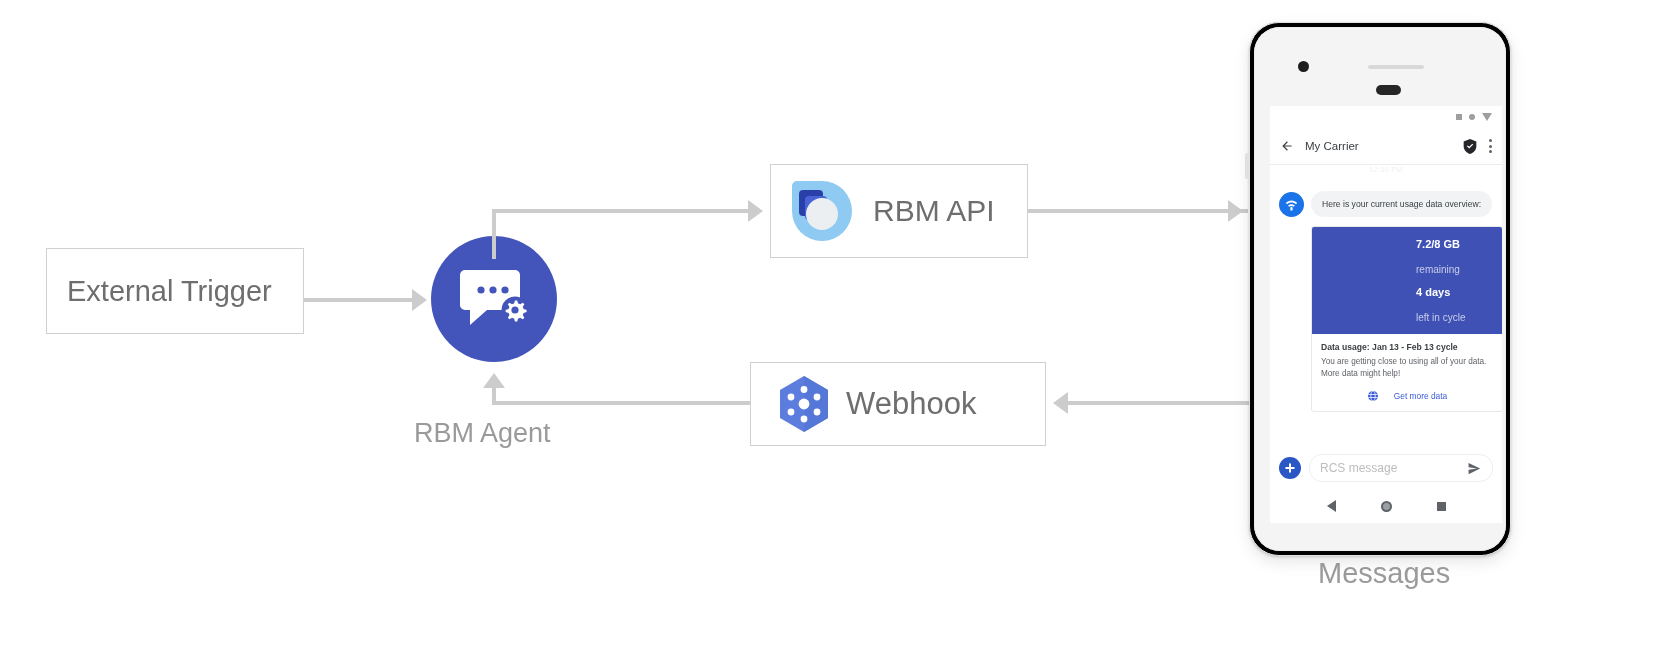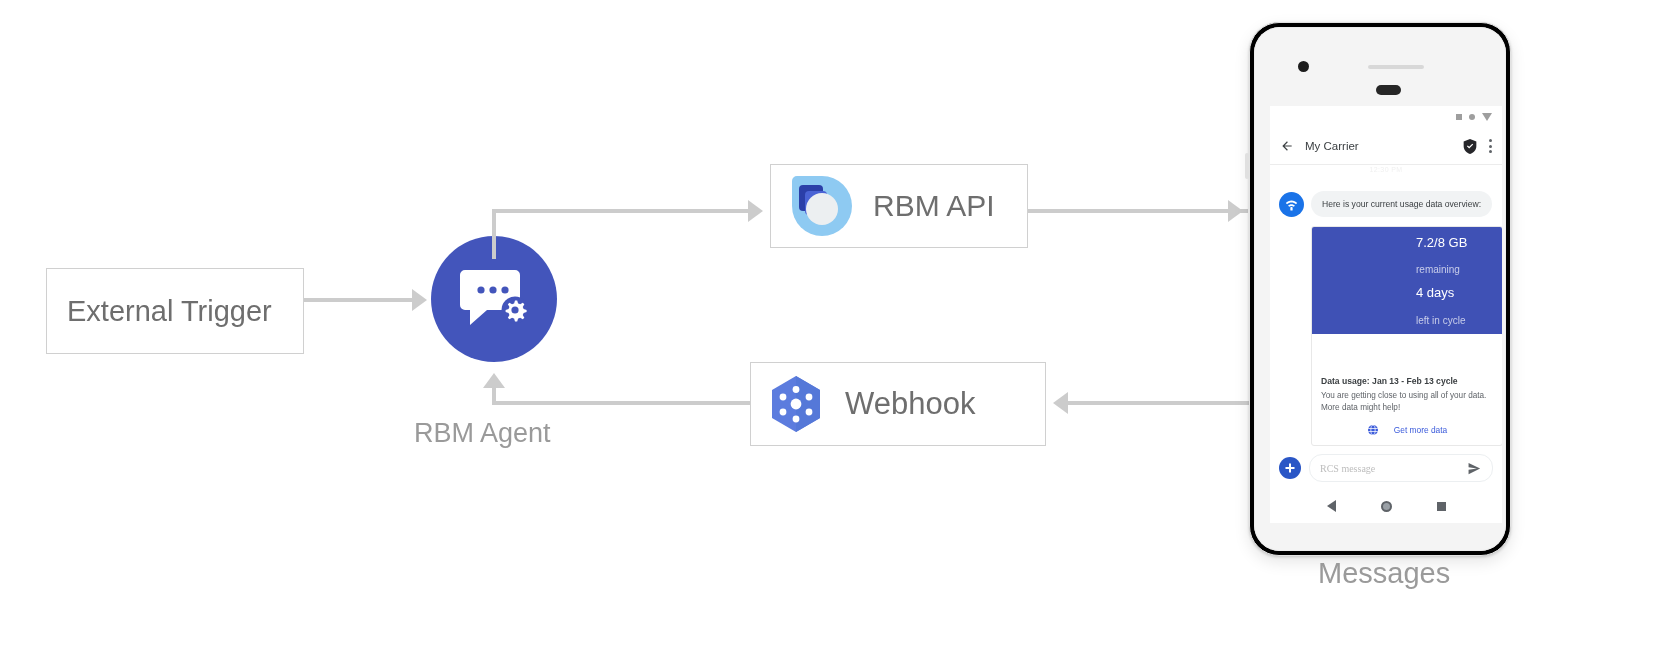--- a/index.html
+++ b/index.html
@@ -113,23 +113,23 @@
   #gauge-pct{
     position:absolute;inset:0;display:flex;align-items:center;
     justify-content:center;color:#ffffff;
   }
   #gauge-num{font-size:25px;font-weight:300;letter-spacing:-.5px;}
   #gauge-sym{font-size:11px;font-weight:300;margin-left:1px;margin-top:7px;}
   #hero-right{
     position:absolute;left:104px;top:0;bottom:0;right:8px;
     display:flex;flex-direction:column;justify-content:center;gap:11px;color:#fff;
   }
-  .hero-stat-main{font-size:13px;font-weight:400;line-height:1.1;}
+  .hero-stat-main{font-size:11px;font-weight:700;line-height:1.1;}
   .hero-stat-sub{font-size:10px;color:#c8cdea;margin-top:14px;}
-  #card-body{padding:8px 9px 9px 9px;margin-top:34px;}
+  #card-body{padding:8px 9px 9px 9px;}
   #card-title{font-size:8.6px;font-weight:700;color:#3c4043;margin-bottom:4px;}
   #card-desc{font-size:8.2px;line-height:1.45;color:#5f6368;}
   #card-action{
     margin-top:10px;display:flex;align-items:center;justify-content:center;gap:15px;
   }
   #card-action-label{font-size:8.4px;color:#3b5bdb;font-weight:500;}
 
   
   #composer{
     position:absolute;left:0;right:0;bottom:34px;height:42px;
@@ -141,39 +141,39 @@
   }
   #plus-fab:before,#plus-fab:after{
     content:"";position:absolute;background:#fff;left:50%;top:50%;
   }
   #plus-fab:before{width:9px;height:2px;transform:translate(-50%,-50%);}
   #plus-fab:after{width:2px;height:9px;transform:translate(-50%,-50%);}
   #input-pill{
     flex:1;height:26px;border:1px solid #eceff1;border-radius:13px;
     display:flex;align-items:center;padding:0 10px;background:#fff;
   }
-  #input-placeholder{font-size:10px;color:#bdbdbd;flex:1;font-family:Liberation Serif, serif;}
+  #input-placeholder{font-size:12px;color:#bdbdbd;flex:1;}
 
   
   #navbar{
     position:absolute;left:0;right:0;bottom:0;height:34px;background:#fff;
     display:flex;align-items:center;justify-content:space-around;padding:0 34px;
   }
   .nav-back{width:0;height:0;border-top:6px solid transparent;border-bottom:6px solid transparent;border-right:9px solid #5f6368;}
   .nav-home{width:11px;height:11px;border-radius:50%;border:2.5px solid #5f6368;box-sizing:border-box;background:#9aa0a6;}
   .nav-recent{width:9px;height:9px;background:#5f6368;}
 
   svg{display:block;}
 </style>
 </head>
 <body>
 
 <div id="stage">
 
-  <div class="node-box" id="external-trigger-box" style="left:46px;top:268px;width:258px;height:86px;padding-left:20px;">
+  <div class="node-box" id="external-trigger-box" style="left:46px;top:248px;width:258px;height:86px;padding-left:20px;">
     <span class="node-label" style="font-size:29px;">External Trigger</span>
   </div>
 
   <div class="conn conn-h" style="left:304px;top:298px;width:110px;"></div>
   <div class="arrow arrow-r" style="left:412px;top:289px;"></div>
 
   <div class="agent-circle" style="left:431px;top:236px;width:126px;height:126px;">
     <svg width="74" height="66" viewBox="0 0 74 66">
       <path d="M8 4 h50 a5 5 0 0 1 5 5 v30 a5 5 0 0 1 -5 5 h-28 l-17 15 v-15 h-5 a5 5 0 0 1 -5 -5 v-30 a5 5 0 0 1 5 -5 z" fill="#ffffff"></path>
       <circle cx="24" cy="24" r="3.6" fill="#4355bb"></circle>
@@ -185,34 +185,34 @@
         <circle cx="10" cy="10" r="3.6" fill="#4355bb"></circle>
       </g>
     </svg>
   </div>
   <div class="caption" style="left:414px;top:418px;font-size:27px;">RBM Agent</div>
 
   <div class="conn conn-v" style="left:492px;top:209px;height:50px;"></div>
   <div class="conn conn-h" style="left:492px;top:209px;width:258px;"></div>
   <div class="arrow arrow-r" style="left:748px;top:200px;"></div>
 
-  <div class="node-box" id="rbm-api-box" style="left:770px;top:164px;width:258px;height:84px;padding-left:18px;gap:18px;">
+  <div class="node-box" id="rbm-api-box" style="left:770px;top:164px;width:258px;height:94px;padding-left:18px;gap:18px;">
     <svg width="66" height="66" viewBox="0 0 66 66">
       <path d="M33 3 h0 A30 30 0 1 1 3 33 V8 a5 5 0 0 1 5-5 z" fill="#8ecaf2"></path>
       <path d="M14 12 h16 a4 4 0 0 1 4 4 v22 h-20 a4 4 0 0 1 -4 -4 v-18 a4 4 0 0 1 4 -4 z" fill="#2b3fa8"></path>
       <path d="M20 18 h14 a4 4 0 0 1 4 4 v20 h-18 a4 4 0 0 1 -4 -4 v-16 a4 4 0 0 1 4 -4 z" fill="#4a63d4"></path>
       <circle cx="33" cy="36" r="16" fill="#eceff1"></circle>
     </svg>
     <span class="node-label" style="font-size:30px;">RBM API</span>
   </div>
 
   <div class="conn conn-h" style="left:1028px;top:209px;width:220px;"></div>
   <div class="arrow arrow-r" style="left:1228px;top:200px;"></div>
 
-  <div class="node-box" id="webhook-box" style="left:750px;top:362px;width:296px;height:84px;padding-left:14px;gap:18px;">
+  <div class="node-box" id="webhook-box" style="left:750px;top:362px;width:296px;height:84px;padding-left:22px;gap:11px;">
     <svg width="62" height="62" viewBox="0 0 62 62">
       <path d="M31 3 L55 17 L55 45 L31 59 L7 45 L7 17 Z" fill="#5c7cde"></path>
       <path d="M31 3 L55 17 L55 45 L31 59 Z" fill="#5578d8"></path>
       <g fill="#ffffff">
         <circle cx="31" cy="31" r="5.4"></circle>
         <circle cx="31" cy="16.5" r="3.4"></circle>
         <circle cx="44" cy="24" r="3.4"></circle>
         <circle cx="44" cy="39" r="3.4"></circle>
         <circle cx="31" cy="46" r="3.4"></circle>
         <circle cx="18" cy="39" r="3.4"></circle>

